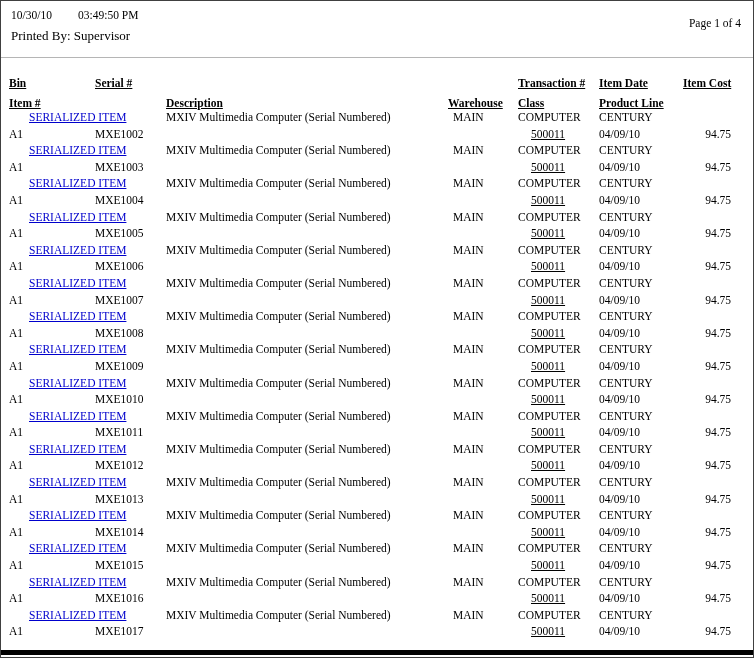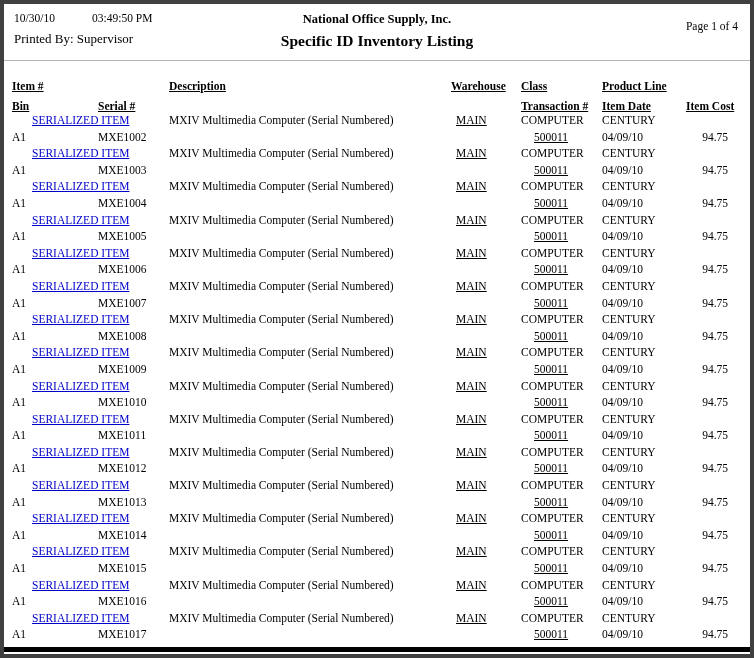--- a/index.html
+++ b/index.html
@@ -7,46 +7,46 @@
   body {
     font-family: "Liberation Serif", serif;
     color: #000;
     overflow: hidden;
     position: relative;
   }
   .page {
     position: absolute;
     inset: 0;
     background: #fff;
-    border: 4px solid #404040;
+    border: 1px solid #404040;
   }
 
   
   .hdr-date   { position: absolute; left: 10px;  top: 8px;  font-size: 11.5px; }
-  .hdr-time   { position: absolute; left: 88px;  top: 8px;  font-size: 11.5px; }
+  .hdr-time   { position: absolute; left: 77px;  top: 8px;  font-size: 11.5px; }
   .hdr-company{ position: absolute; left: 0; right: 0; top: 8px; text-align: center; font-weight: bold; font-size: 12.5px; }
   .hdr-page   { position: absolute; right: 12px; top: 16px;  font-size: 11.5px; }
   .hdr-printed{ position: absolute; left: 10px;  top: 27px; font-size: 13px; }
   .hdr-title  { position: absolute; left: 0; right: 0; top: 28px; text-align: center; font-weight: bold; font-size: 15.5px; }
   .hdr-rule   { position: absolute; left: 0; right: 0; top: 56px; height: 1px; background: #b5b5b5; }
 
   
   .line {
     display: grid;
     grid-template-columns: 157px 282px 70px 81px 84px 1fr;
     font-size: 11.5px;
     line-height: 16.6px;
     white-space: nowrap;
   }
   .u { text-decoration: underline; font-weight: bold; }
   .headers { position: absolute; left: 8px; right: 22px; top: 74px; }
   .headers .line + .line { margin-top: 3px; }
 
   .cell-right   { text-align: right; }
-  .wh-val       { padding-left: 5px; text-decoration: underline; }
+  .wh-val       { padding-left: 5px; }
   .tx-val       { padding-left: 13px; text-decoration: underline; }
 
   .split { display: flex; }
   .split .bin    { width: 86px; flex: none; }
   .split .serial { flex: 1; }
 
   
   #rows { position: absolute; left: 8px; right: 22px; top: 108px; }
   .record { }
   a.item-link, .item-link {
@@ -64,46 +64,44 @@
     background: #000;
   }
 </style>
 </head>
 <body>
 
 <div class="page">
 
   <span class="hdr-date">10/30/10</span>
   <span class="hdr-time">03:49:50 PM</span>
-  <div class="hdr-company">National Office Supply, Inc.</div>
   <span class="hdr-page">Page 1 of  4</span>
   <span class="hdr-printed">Printed By: Supervisor</span>
-  <div class="hdr-title">Specific ID Inventory Listing</div>
   <div class="hdr-rule"></div>
 
   <div class="headers">
+    <div class="line">
+      <span class="split">
+        <span class="bin"><span class="u">Bin</span></span>
+        <span class="serial"><span class="u">Serial #</span></span>
+      </span>
+      <span></span>
+      <span></span>
+      <span><span class="u">Transaction #</span></span>
+      <span><span class="u">Item Date</span></span>
+      <span class="cell-right"><span class="u">Item Cost</span></span>
+    </div>
     <div class="line">
       <span><span class="u">Item #</span></span>
       <span><span class="u">Description</span></span>
       <span><span class="u">Warehouse</span></span>
       <span><span class="u">Class</span></span>
       <span><span class="u">Product Line</span></span>
       <span class="cell-right"></span>
     </div>
-    <div class="line">
-      <span class="split">
-        <span class="bin"><span class="u">Bin</span></span>
-        <span class="serial"><span class="u">Serial #</span></span>
-      </span>
-      <span></span>
-      <span></span>
-      <span><span class="u">Transaction #</span></span>
-      <span><span class="u">Item Date</span></span>
-      <span class="cell-right"><span class="u">Item Cost</span></span>
-    </div>
   </div>
 
   <div id="rows">
   <div class="record">
     <div class="line">
       <span><a class="item-link">SERIALIZED ITEM</a></span>
       <span>MXIV Multimedia Computer (Serial Numbered)</span>
       <span class="wh-val">MAIN</span>
       <span>COMPUTER</span>
       <span>CENTURY</span>

